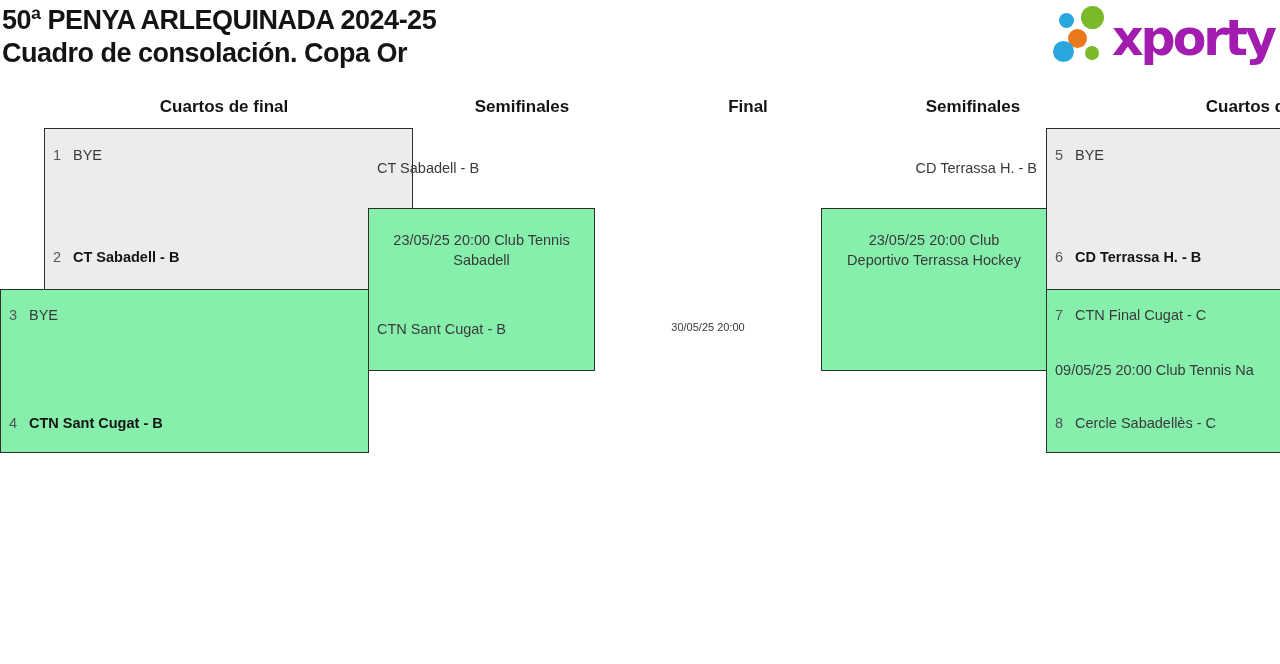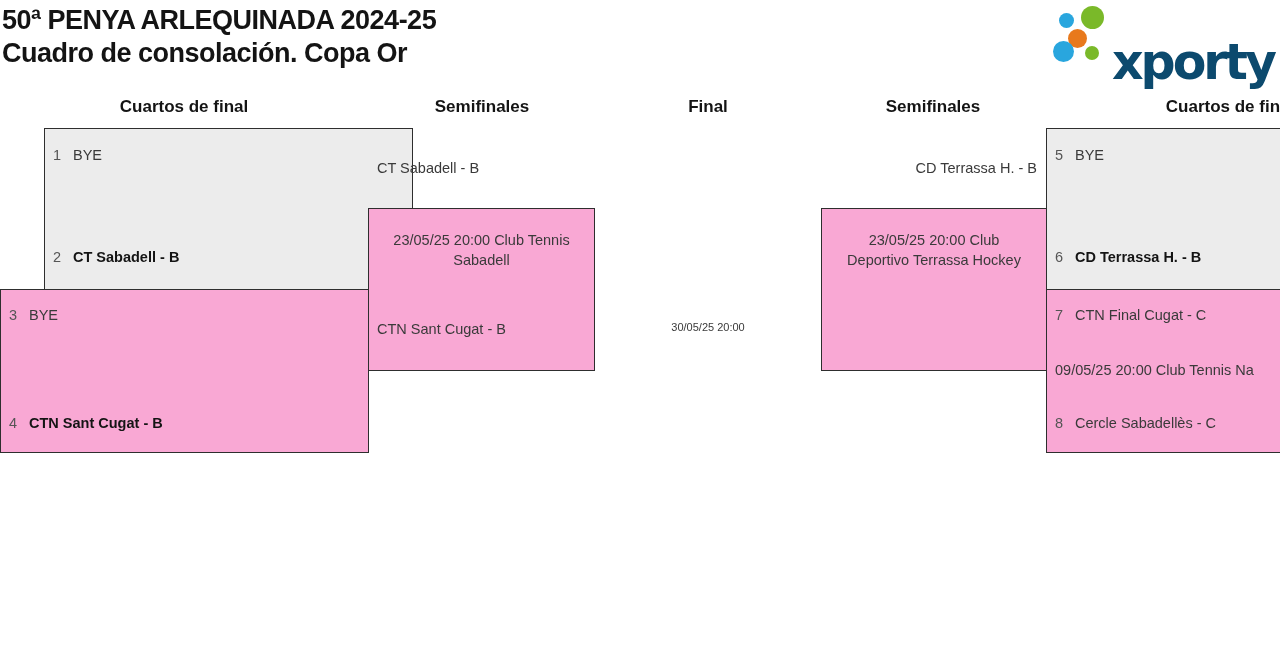--- a/index.html
+++ b/index.html
@@ -18,24 +18,24 @@
   .dot-blue-small  { left: 11px; top: 13px; width: 15px; height: 15px; }
   .dot-green-large { left: 33px; top: 6px;  width: 23px; height: 23px; }
   .dot-orange      { left: 20px; top: 29px; width: 19px; height: 19px; }
   .dot-blue-large  { left: 5px;  top: 41px; width: 21px; height: 21px; }
   .dot-green-small { left: 37px; top: 46px; width: 14px; height: 14px; }
   .logo-text { position: absolute; left: 64px; top: 14px; font-family: "DejaVu Sans", sans-serif;
                font-weight: bold; font-size: 49px; line-height: 49px; letter-spacing: -3px; }
 
   
   .round-header { position: absolute; top: 97px; transform: translateX(-50%);
-                  font-size: 17px; font-weight: bold; color: #141414; white-space: nowrap; }
+                  font-size: 17px; font-weight: bold; color: #141414; white-space: nowrap; margin-left: 40px; }
 
   
-  .match-box { position: absolute; border: 1.5px solid #2e2e2e; background: #f9a8d4; }
+  .match-box { position: absolute; border: 1.5px solid #2e2e2e; background: #86efac; }
   .match-box.shaded { background: #ececec; }
 
   .team-row { position: absolute; left: 8px; right: 4px; font-size: 14.5px; line-height: 15px;
               white-space: nowrap; overflow: hidden; }
   .team-seed { display: inline-block; width: 20px; color: #555; }
   .team-name { color: #3a3a3a; }
   .team-name.winner { font-weight: bold; color: #141414; }
 
   .row-top-1 { top: 19px; }
   .row-bot-1 { top: 121px; }
@@ -72,21 +72,21 @@
     <div class="title-line">50ª PENYA ARLEQUINADA 2024-25</div>
     <div class="title-line">Cuadro de consolación. Copa Or</div>
   </div>
 
   <div class="logo">
     <span class="dot dot-blue-small" style="background: rgb(41, 166, 222);"></span>
     <span class="dot dot-green-large" style="background: rgb(122, 185, 41);"></span>
     <span class="dot dot-orange" style="background: rgb(232, 121, 28);"></span>
     <span class="dot dot-blue-large" style="background: rgb(41, 166, 222);"></span>
     <span class="dot dot-green-small" style="background: rgb(122, 185, 41);"></span>
-    <span class="logo-text" style="color: #0c4a6e; margin-top: 24px;">xporty</span>
+    <span class="logo-text" style="color: #a21caf;">xporty</span>
   </div>
 
   <div class="round-header" style="left:184px">Cuartos de final</div>
   <div class="round-header" style="left:482px">Semifinales</div>
   <div class="round-header" style="left:708px">Final</div>
   <div class="round-header" style="left:933px">Semifinales</div>
   <div class="round-header" style="left:1230px">Cuartos de final</div>
 
   <div class="match-box shaded" style="left:0; top:128px; width:369px; height:162px;margin-left:44px;">
     <div class="team-row row-top-1">

